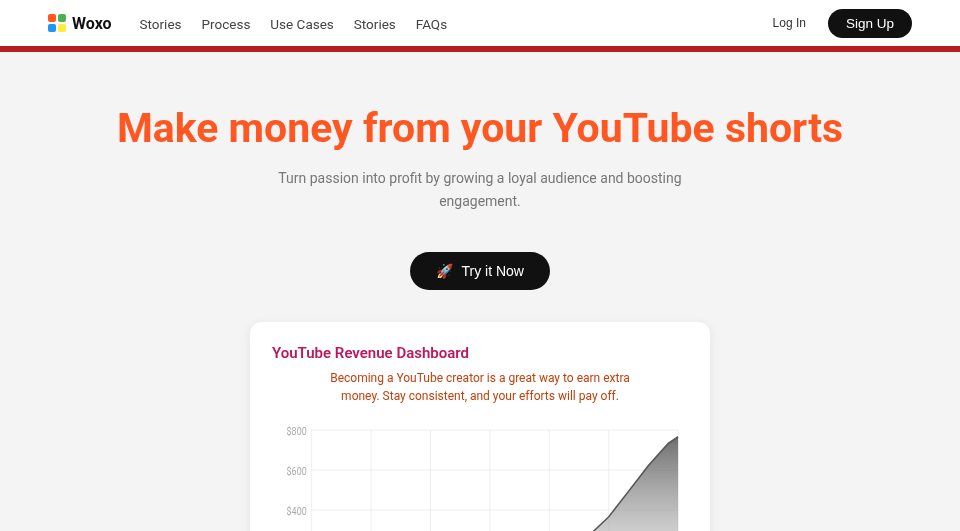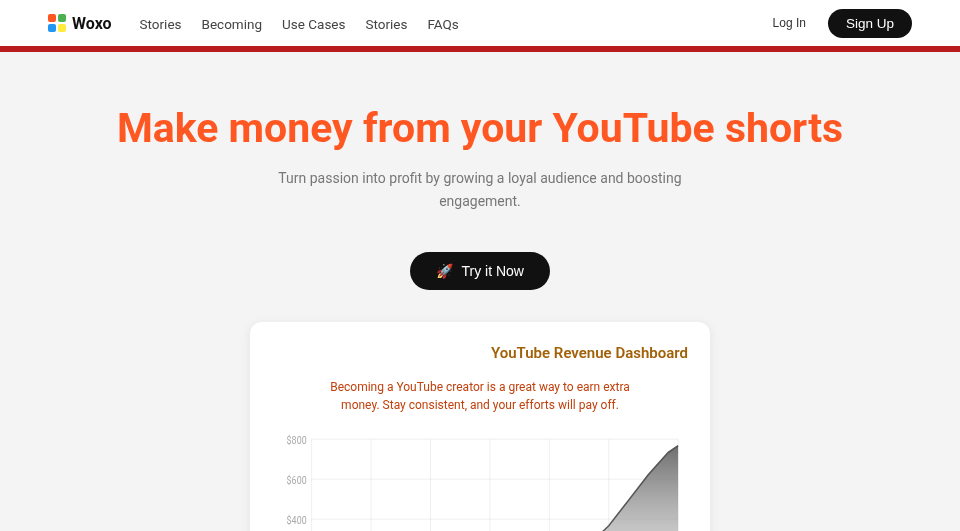--- a/index.html
+++ b/index.html
@@ -154,23 +154,23 @@
       border-radius: 12px;
       width: 460px;
       padding: 22px 22px 0 22px;
       box-shadow: 0 2px 12px rgba(0,0,0,0.07);
       margin: 0 auto;
     }
 
     .dashboard-title {
       font-size: 15px;
       font-weight: 600;
-      color: #a16207;
-      text-align: right;
-      margin-bottom: 16px;
+      color: #be185d;
+      text-align: left;
+      margin-bottom: 7px;
     }
 
     .dashboard-desc {
       font-size: 12px;
       color: #c2410c;
       text-align: center;
       line-height: 1.5;
       margin-bottom: 14px;
       max-width: 340px;
       margin-left: auto;
@@ -198,21 +198,21 @@
       <div class="logo-icon">
         <span></span>
           <span></span>
           <span></span>
           <span></span>
       </div>
       <span>Woxo</span>
     </a>
     <ul class="nav-links">
       <li><a href="#">Stories</a></li>
-      <li><a href="#">Becoming</a></li>
+      <li><a href="#">Process</a></li>
       <li><a href="#">Use Cases</a></li>
       <li><a href="#">Stories</a></li>
       <li><a href="#">FAQs</a></li>
     </ul>
   </div>
   <div class="nav-right">
     <button class="btn-login">Log In</button>
     <button class="btn-signup">Sign Up</button>
   </div>
 </nav>

